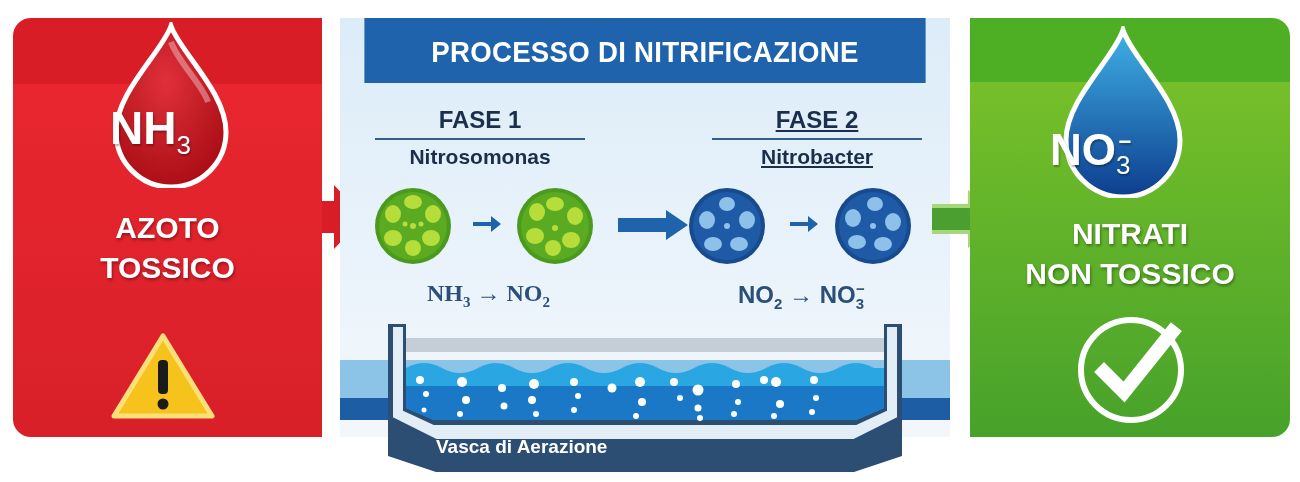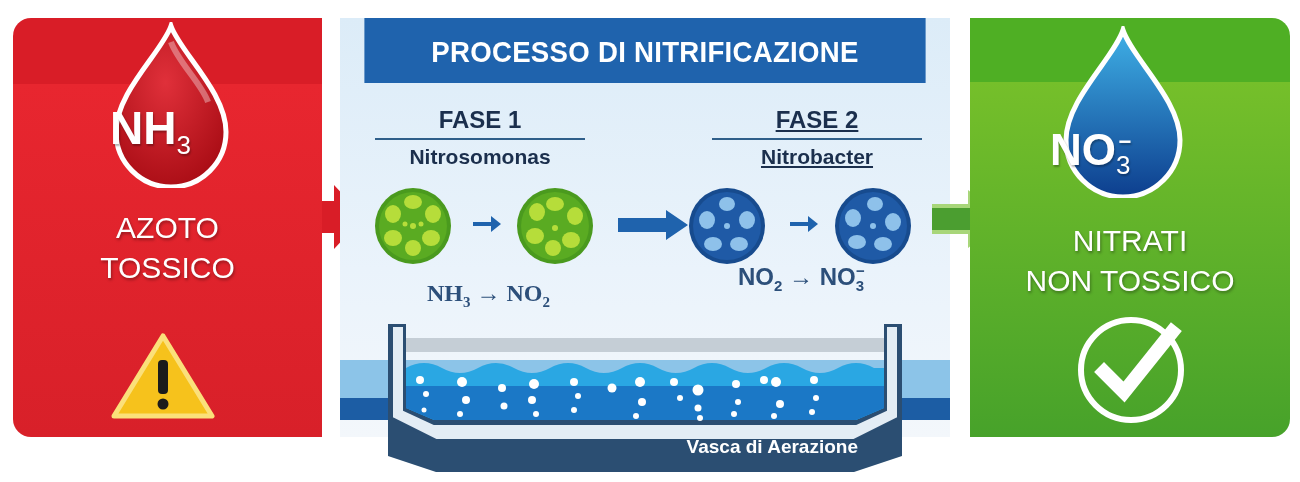--- a/index.html
+++ b/index.html
@@ -4,29 +4,29 @@
 <style>
   * { box-sizing: border-box; margin: 0; padding: 0; }
   body { width: 1300px; height: 482px; background: #ffffff; position: relative; overflow: hidden; font-family: "Liberation Sans", "DejaVu Sans", sans-serif; }
   .panel { position: absolute; top: 18px; height: 419px; }
   #red { left: 13px; width: 309px; background: linear-gradient(180deg, #d91d27 0px, #d91d27 66px, #e8262f 66px, #d82029 100%); border-radius: 18px 0 0 18px; }
   #green { left: 970px; width: 320px; background: linear-gradient(180deg, #4faf24 0px, #4faf24 64px, #75bf2a 64px, #47a22a 100%); border-radius: 0 18px 18px 0; }
   #blue { left: 340px; width: 610px; background: linear-gradient(180deg, #dcecf8 0%, #eaf3fb 60%, #f3f7fb 100%); }
   #blue-header { position: absolute; left: 0; top: 0; width: 100%; height: 65px; background: #1f63ad; color: #fff; font-weight: bold; font-size: 30px; text-align: center; line-height: 68px; letter-spacing: 0.3px; font-family: "Liberation Sans", sans-serif; transform: scaleX(0.92); }
   .drop { position: absolute; }
   .drop svg { display: block; }
-  .big-text { position: absolute; width: 100%; text-align: center; color: #fff; font-weight: normal; font-size: 30px; line-height: 40px; text-shadow: 1px 2px 3px rgba(0,0,0,0.35); }
+  .big-text { position: absolute; width: 100%; text-align: center; color: #fff; font-weight: bold; font-size: 30px; line-height: 40px; text-shadow: 1px 2px 3px rgba(0,0,0,0.35); }
   .phase { position: absolute; width: 210px; text-align: center; color: #1b2f4d; }
   .phase-title { font-weight: bold; font-size: 24px; line-height: 28px; }
   .phase-rule { height: 2px; background: #2f5f8a; margin: 4px 0 6px; }
   .phase-sub { font-weight: bold; font-size: 21px; line-height: 22px; margin-top: 6px; }
   .formula { position: absolute; color: #2c4f7a; font-weight: bold; font-size: 24px; white-space: nowrap; }
   .formula sub { font-size: 15px; }
   .formula sup { font-size: 15px; }
-  .tank-label { position: absolute; color: #fff; font-weight: bold; font-size: 19px; text-align: right; }
+  .tank-label { position: absolute; color: #fff; font-weight: bold; font-size: 19px; text-align: left; }
   .chem { position: absolute; color: #fff; font-weight: bold; text-align: left; text-shadow: 1px 2px 2px rgba(0,0,0,0.3); }
 </style>
 </head>
 <body>
 
 <div id="red" class="panel">
   <div class="drop" style="left:97px; top:4px;">
     <svg width="122" height="166" viewBox="0 0 122 166">
       <defs>
         <radialGradient id="rg" cx="45%" cy="35%" r="70%">
@@ -147,21 +147,21 @@
           <ellipse cx="24" cy="56" rx="9" ry="7"></ellipse>
           <ellipse cx="20" cy="32" rx="8" ry="9"></ellipse>
           <circle cx="40" cy="40" r="3"></circle>
         </g>
     </svg>
   </div>
 
   <div class="formula" style="left:87px; top:262px;font-family:Liberation Serif, serif;">
     <span>NH</span><sub>3</sub> → <span>NO</span><sub>2</sub>
   </div>
-  <div class="formula" style="left:398px; top:244px;text-align:right;">
+  <div class="formula" style="left:398px; top:262px;text-align:right;">
     <span>NO</span><sub>2</sub> → <span>NO</span><sub>3</sub><sup style="margin-left:-8px;">−</sup>
   </div>
 
   <div style="position:absolute; left:0; top:342px; width:610px; height:38px; background:#8cc4e8;"></div>
   <div style="position:absolute; left:0; top:380px; width:610px; height:22px; background:#1c5da4;"></div>
 
   <div style="position:absolute; left:44px; top:302px;">
     <svg width="522" height="152" viewBox="0 0 522 152">
       <path d="M4 4 L22 4 L22 88 L50 100 L472 100 L500 88 L500 4 L518 4 L518 136 L470 152 L52 152 L4 136 Z" fill="#2b4e72"></path>
       <path d="M8 6 L20 6 L20 90 L50 104 L472 104 L502 90 L502 6 L514 6 L514 98 L470 120 L52 120 L8 98 Z" fill="#e3edf5" stroke="#2b4e72" stroke-width="2"></path>
@@ -223,21 +223,21 @@
           <stop offset="0%" stop-color="#3fb0e6"></stop>
           <stop offset="100%" stop-color="#0d3e8e"></stop>
         </linearGradient>
       </defs>
       <path d="M63 4 C 72 32, 120 74, 120 114 A 57 57 0 0 1 6 114 C 6 74, 54 32, 63 4 Z" fill="url(#bg)" stroke="#ffffff" stroke-width="5"></path>
     </svg>
   </div>
   <div class="chem" style="left:80px; top:96px; width:126px; font-size:44px; line-height:56px;">
     <span>NO</span><sub style="font-size:26px; font-weight:normal;">3</sub><sup style="font-size:22px; margin-left:-12px;">−</sup>
   </div>
-  <div class="big-text" style="top:196px;margin-top:7px;">
+  <div class="big-text" style="top:196px;">
     <div>NITRATI</div>
     <div>NON TOSSICO</div>
   </div>
   <div style="position:absolute; left:104px; top:290px;">
     <svg width="118" height="118" viewBox="0 0 118 118">
       <circle cx="57" cy="62" r="50" fill="none" stroke="#ffffff" stroke-width="6"></circle>
       <path d="M30 64 L50 84 L98 24" fill="none" stroke="#ffffff" stroke-width="14" stroke-linecap="square" stroke-linejoin="miter"></path>
     </svg>
   </div>
 </div>

